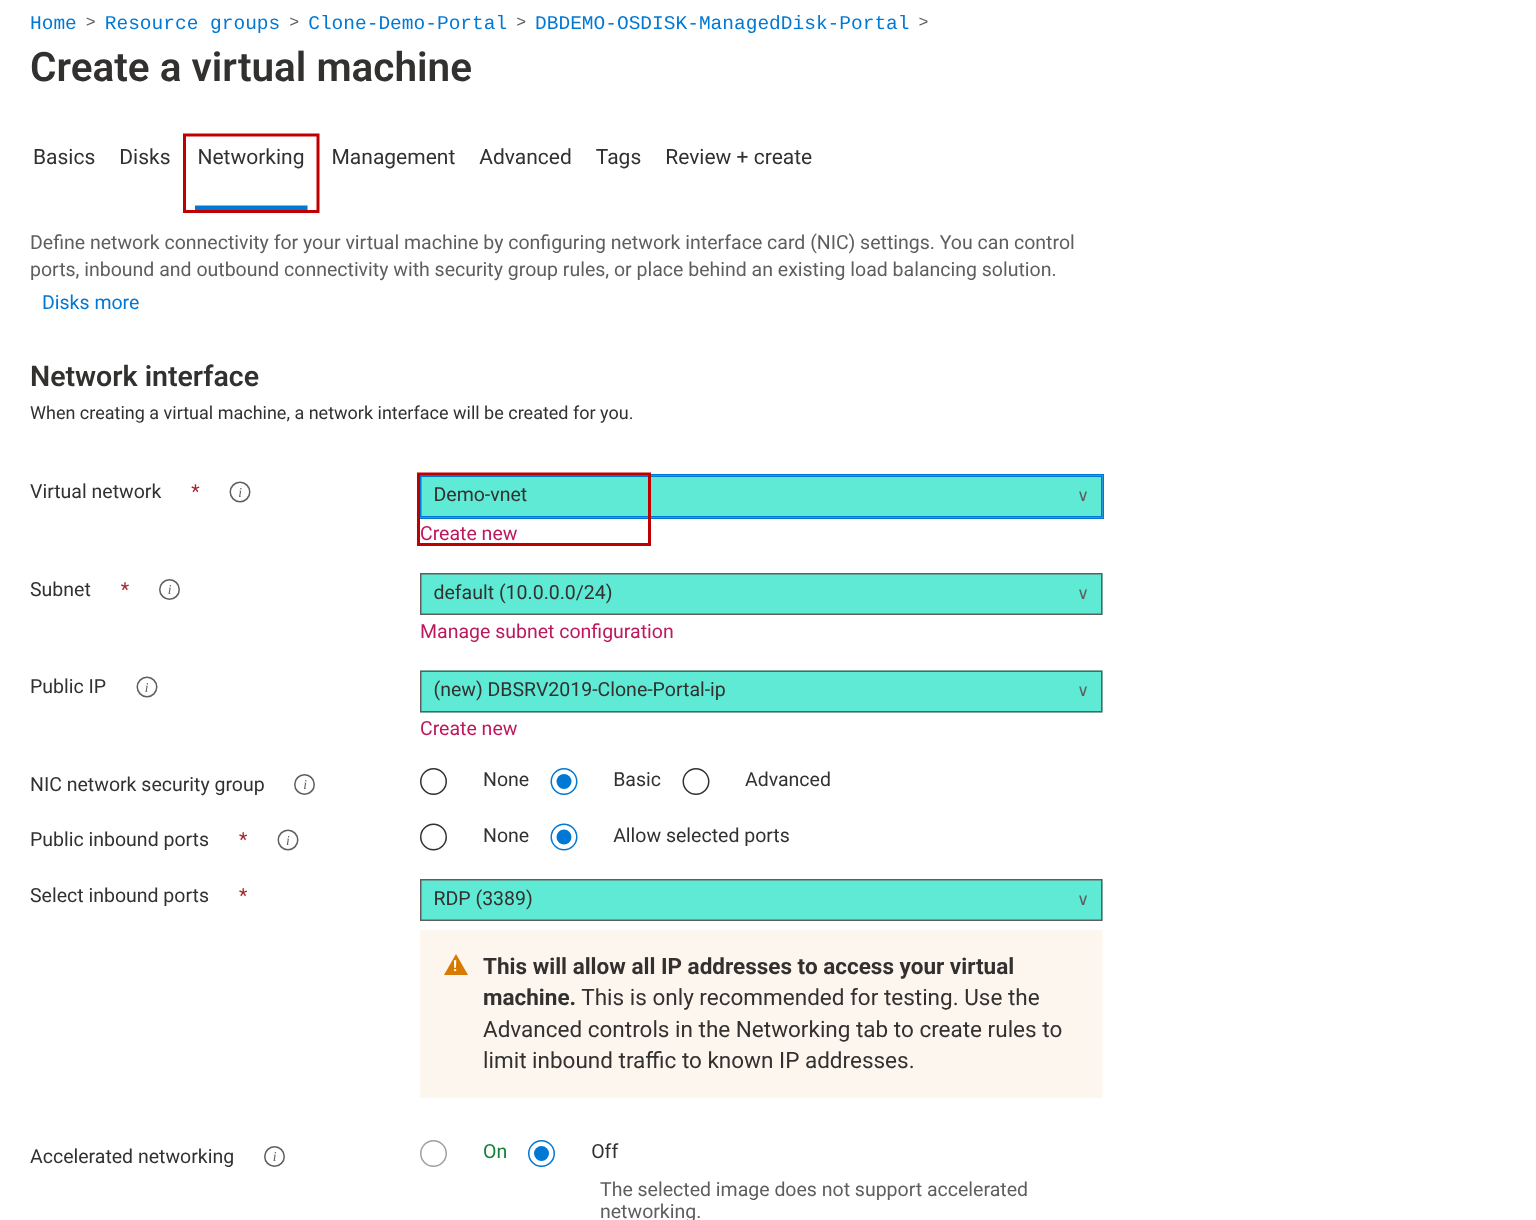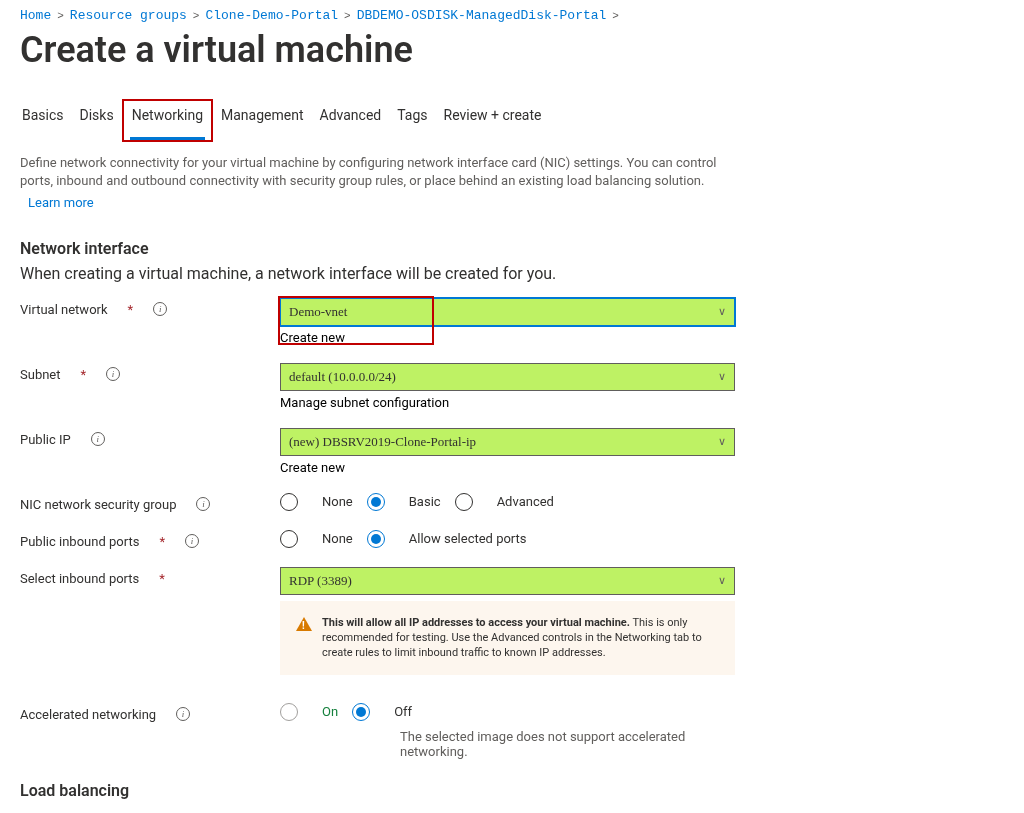--- a/index.html
+++ b/index.html
@@ -12,56 +12,56 @@
       width: 1024px;
     }
     a { color: #0078d4; text-decoration: none; cursor: pointer; }
 
     
     .breadcrumb { font-size: 13px; color: #605e5c; margin-bottom: 6px; display:flex; align-items:center; gap:6px;font-family:Liberation Mono, monospace;}
     .breadcrumb a { color: #0078d4; }
     .breadcrumb span.sep { color: #605e5c; font-size: 11px;}
     .breadcrumb span.tail { color: #605e5c; }
 
-    h1.page-title { font-size: 36px; font-weight: 600; color: #323130; margin-bottom: 30px; }
+    h1.page-title { font-size: 27px; font-weight: 600; color: #323130; margin-bottom: 30px; }
 
     
     .tabs { display: flex; gap: 12px; border-bottom: none; margin-bottom: 14px; }
     .tab { font-size: 14px; padding: 6px 2px 10px 2px; cursor: pointer; color: #323130; position: relative; }
     .tab.active { border-bottom: 3px solid #0078d4; }
     .hl-tab-wrap { border: 2px solid #c00000; padding: 0 6px; margin: -2px -6px; }
-    .hl-tab-wrap .tab { padding-bottom: 14px; }
+    .hl-tab-wrap .tab { padding-bottom: 24px; }
 
     
     .intro { font-size: 13px; color: #605e5c; max-width: 720px; line-height: 1.4; }
     .intro .learn { display: block; margin-top: 4px; margin-left: 8px;}
 
     
-    .section-h { font-weight: 600; font-size: 16px; margin-top: 26px; margin-bottom: 6px; color:#323130;}
-    .section-sub { font-size: 16px; color: #323130; margin-bottom: 15px; }
+    .section-h { font-weight: 600; font-size: 19px; margin-top: 26px; margin-bottom: 6px; color:#323130;}
+    .section-sub { font-size: 12px; color: #323130; margin-bottom: 35px; }
 
     
     .form-row { display: flex; align-items: flex-start; margin-bottom: 18px; }
     .form-label-col { width: 260px; flex-shrink: 0; padding-top: 4px; display:flex; align-items:center; gap:20px;}
     .form-label-col .req { color: #a4262c; }
     .info-icon {
       display: inline-flex; width: 14px; height: 14px; border: 1px solid #605e5c; border-radius: 50%;
       align-items: center; justify-content: center; font-size: 9px; color: #605e5c; line-height:1;
       font-family: Georgia, serif; font-style: italic; cursor: default;
     }
     .form-ctrl-col { width: 455px; }
 
     .select {
-      width: 100%; height: 28px; border: 1px solid #605e5c; background: #bef264;
+      width: 100%; height: 28px; border: 1px solid #605e5c; background: #5eead4;
       display: flex; align-items: center; justify-content: space-between;
-      padding: 0 8px; cursor: pointer; font-size: 13px; color:#323130;font-family:Liberation Serif, serif;
+      padding: 0 8px; cursor: pointer; font-size: 13px; color:#323130;
     }
     .select .chev { font-size: 11px; color:#605e5c; }
     .select.focused { border: 1px solid #0078d4; outline: 1px solid #0078d4; }
-    .linkunder { font-size: 13px; color: #000000; margin-top: 4px; display: inline-block; cursor:pointer;}
+    .linkunder { font-size: 13px; color: #be185d; margin-top: 4px; display: inline-block; cursor:pointer;}
 
     
     .vnet-wrap { position: relative; }
     .vnet-hl {
       position: absolute; border: 2px solid #c00000; pointer-events: none;
       left: -2px; top: -2px; width: 156px; height: 49px;
     }
 
     
     .radio-row { display: flex; align-items: center; gap: 14px; }
@@ -73,21 +73,21 @@
     .radio.checked .radio-o { border-color: #0078d4; }
     .radio.checked .radio-o::after {
       content:""; width:10px; height:10px; background:#0078d4; border-radius:50%;
     }
     .radio.disabled .radio-o { border-color: #a19f9d; }
     .radio.disabled { color:#15803d; cursor: default;}
 
     
     .warn-box {
       background: #fdf6ee; padding: 14px 16px; display:flex; gap:10px;
-      font-size: 11px; color:#323130; line-height:1.4; width:455px; margin-top:6px;
+      font-size: 15px; color:#323130; line-height:1.4; width:455px; margin-top:6px;
     }
     .warn-ico {
       width: 0; height: 0; border-left: 8px solid transparent; border-right: 8px solid transparent;
       border-bottom: 14px solid #d87a00; position: relative; flex-shrink:0; margin-top:2px;
     }
     .warn-ico::after { content:"!"; position:absolute; left:-2px; top:2px; color:#fff; font-size:10px; font-weight:bold;}
 
     .note-msg { font-size: 13px; color:#605e5c; margin-top:8px; margin-left: 120px;}
   </style>
 </head>
@@ -113,21 +113,21 @@
     <div class="tab active">Networking</div>
   </div>
   <div class="tab">Management</div>
   <div class="tab">Advanced</div>
   <div class="tab">Tags</div>
   <div class="tab">Review + create</div>
 </div>
 
 <div class="intro">
   <span>Define network connectivity for your virtual machine by configuring network interface card (NIC) settings. You can control ports, inbound and outbound connectivity with security group rules, or place behind an existing load balancing solution.</span>
-  <a class="learn">Learn more</a>
+  <a class="learn">Disks more</a>
 </div>
 
 <div class="section-h">Network interface</div>
 <div class="section-sub">When creating a virtual machine, a network interface will be created for you.</div>
 
 <div class="form-row">
   <div class="form-label-col">
     <span>Virtual network</span>
     <span class="req">*</span>
     <span class="info-icon">i</span>

